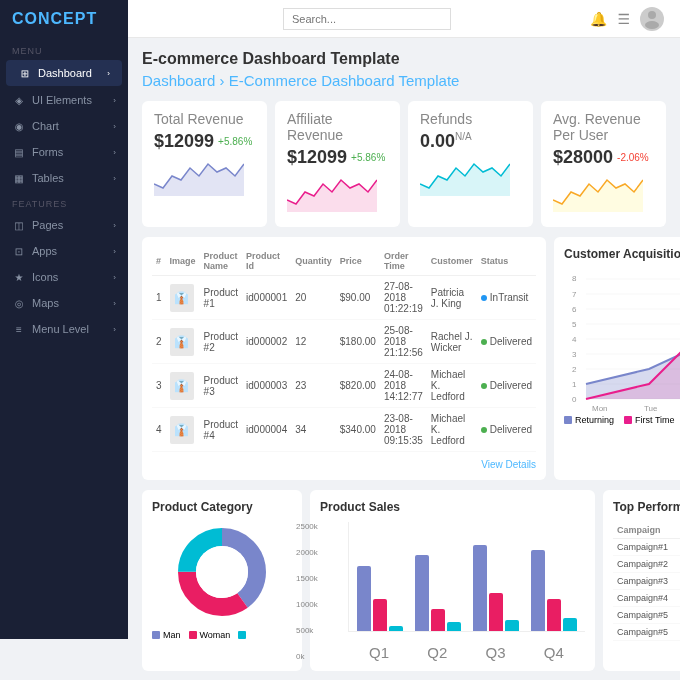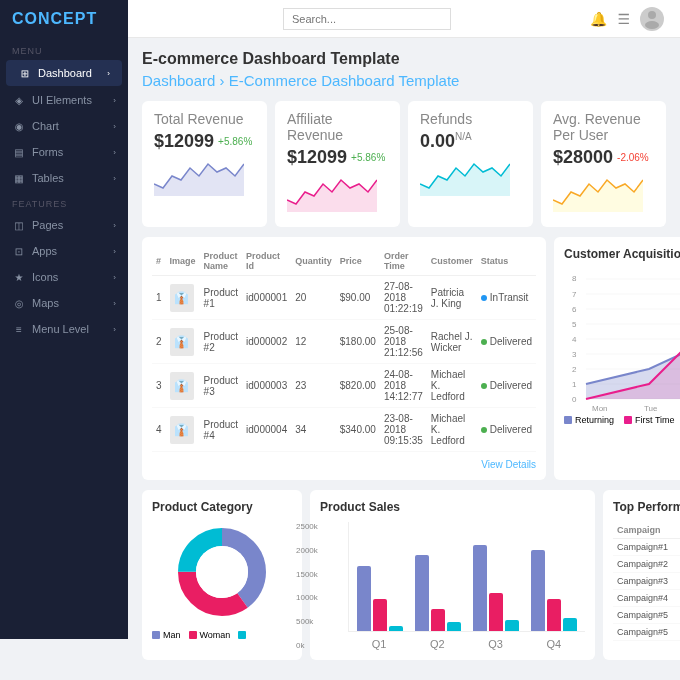--- a/index.html
+++ b/index.html
@@ -72,21 +72,21 @@
     .product-category-card { background: #fff; border-radius: 6px; padding: 10px; }
     .product-sales-card { background: #fff; border-radius: 6px; padding: 10px; }
     .campaigns-card { background: #fff; border-radius: 6px; padding: 10px; }
     .donut-container { display: flex; justify-content: center; align-items: center; margin: 8px 0; }
     .category-legend { display: flex; gap: 8px; flex-wrap: wrap; font-size: 9px; margin-top: 6px; }
 
     
     .bar-chart { display: flex; align-items: flex-end; gap: 12px; height: 110px; padding: 0 8px; border-left: 1px solid #eee; border-bottom: 1px solid #eee; position: relative; margin-top: 8px; }
     .bar-group { display: flex; gap: 2px; align-items: flex-end; }
     .bar { width: 14px; border-radius: 2px 2px 0 0; }
-    .bar-labels { display: flex; gap: 12px; padding: 0 8px; justify-content: space-around; margin-top: 6px; font-size: 11px; color: #888; }
+    .bar-labels { display: flex; gap: 12px; padding: 0 8px; justify-content: space-around; margin-top: 12px; font-size: 15px; color: #888; }
     .y-labels { position: absolute; left: -24px; top: 0; height: 100%; display: flex; flex-direction: column; justify-content: space-between; font-size: 8px; color: #888; }
     .bar-chart-wrapper { position: relative; padding-left: 28px; }
 
     
     .camp-table { width: 100%; border-collapse: collapse; font-size: 9px; }
     .camp-table th { color: #888; font-weight: 600; padding: 3px 4px; border-bottom: 1px solid #f0f0f0; text-align: left; }
     .camp-table td { padding: 3px 4px; border-bottom: 1px solid #f8f8f8; color: #555; }
     .camp-details { text-align: right; margin-top: 4px; }
 
     svg text { font-family: 'Segoe UI', Arial, sans-serif; }

